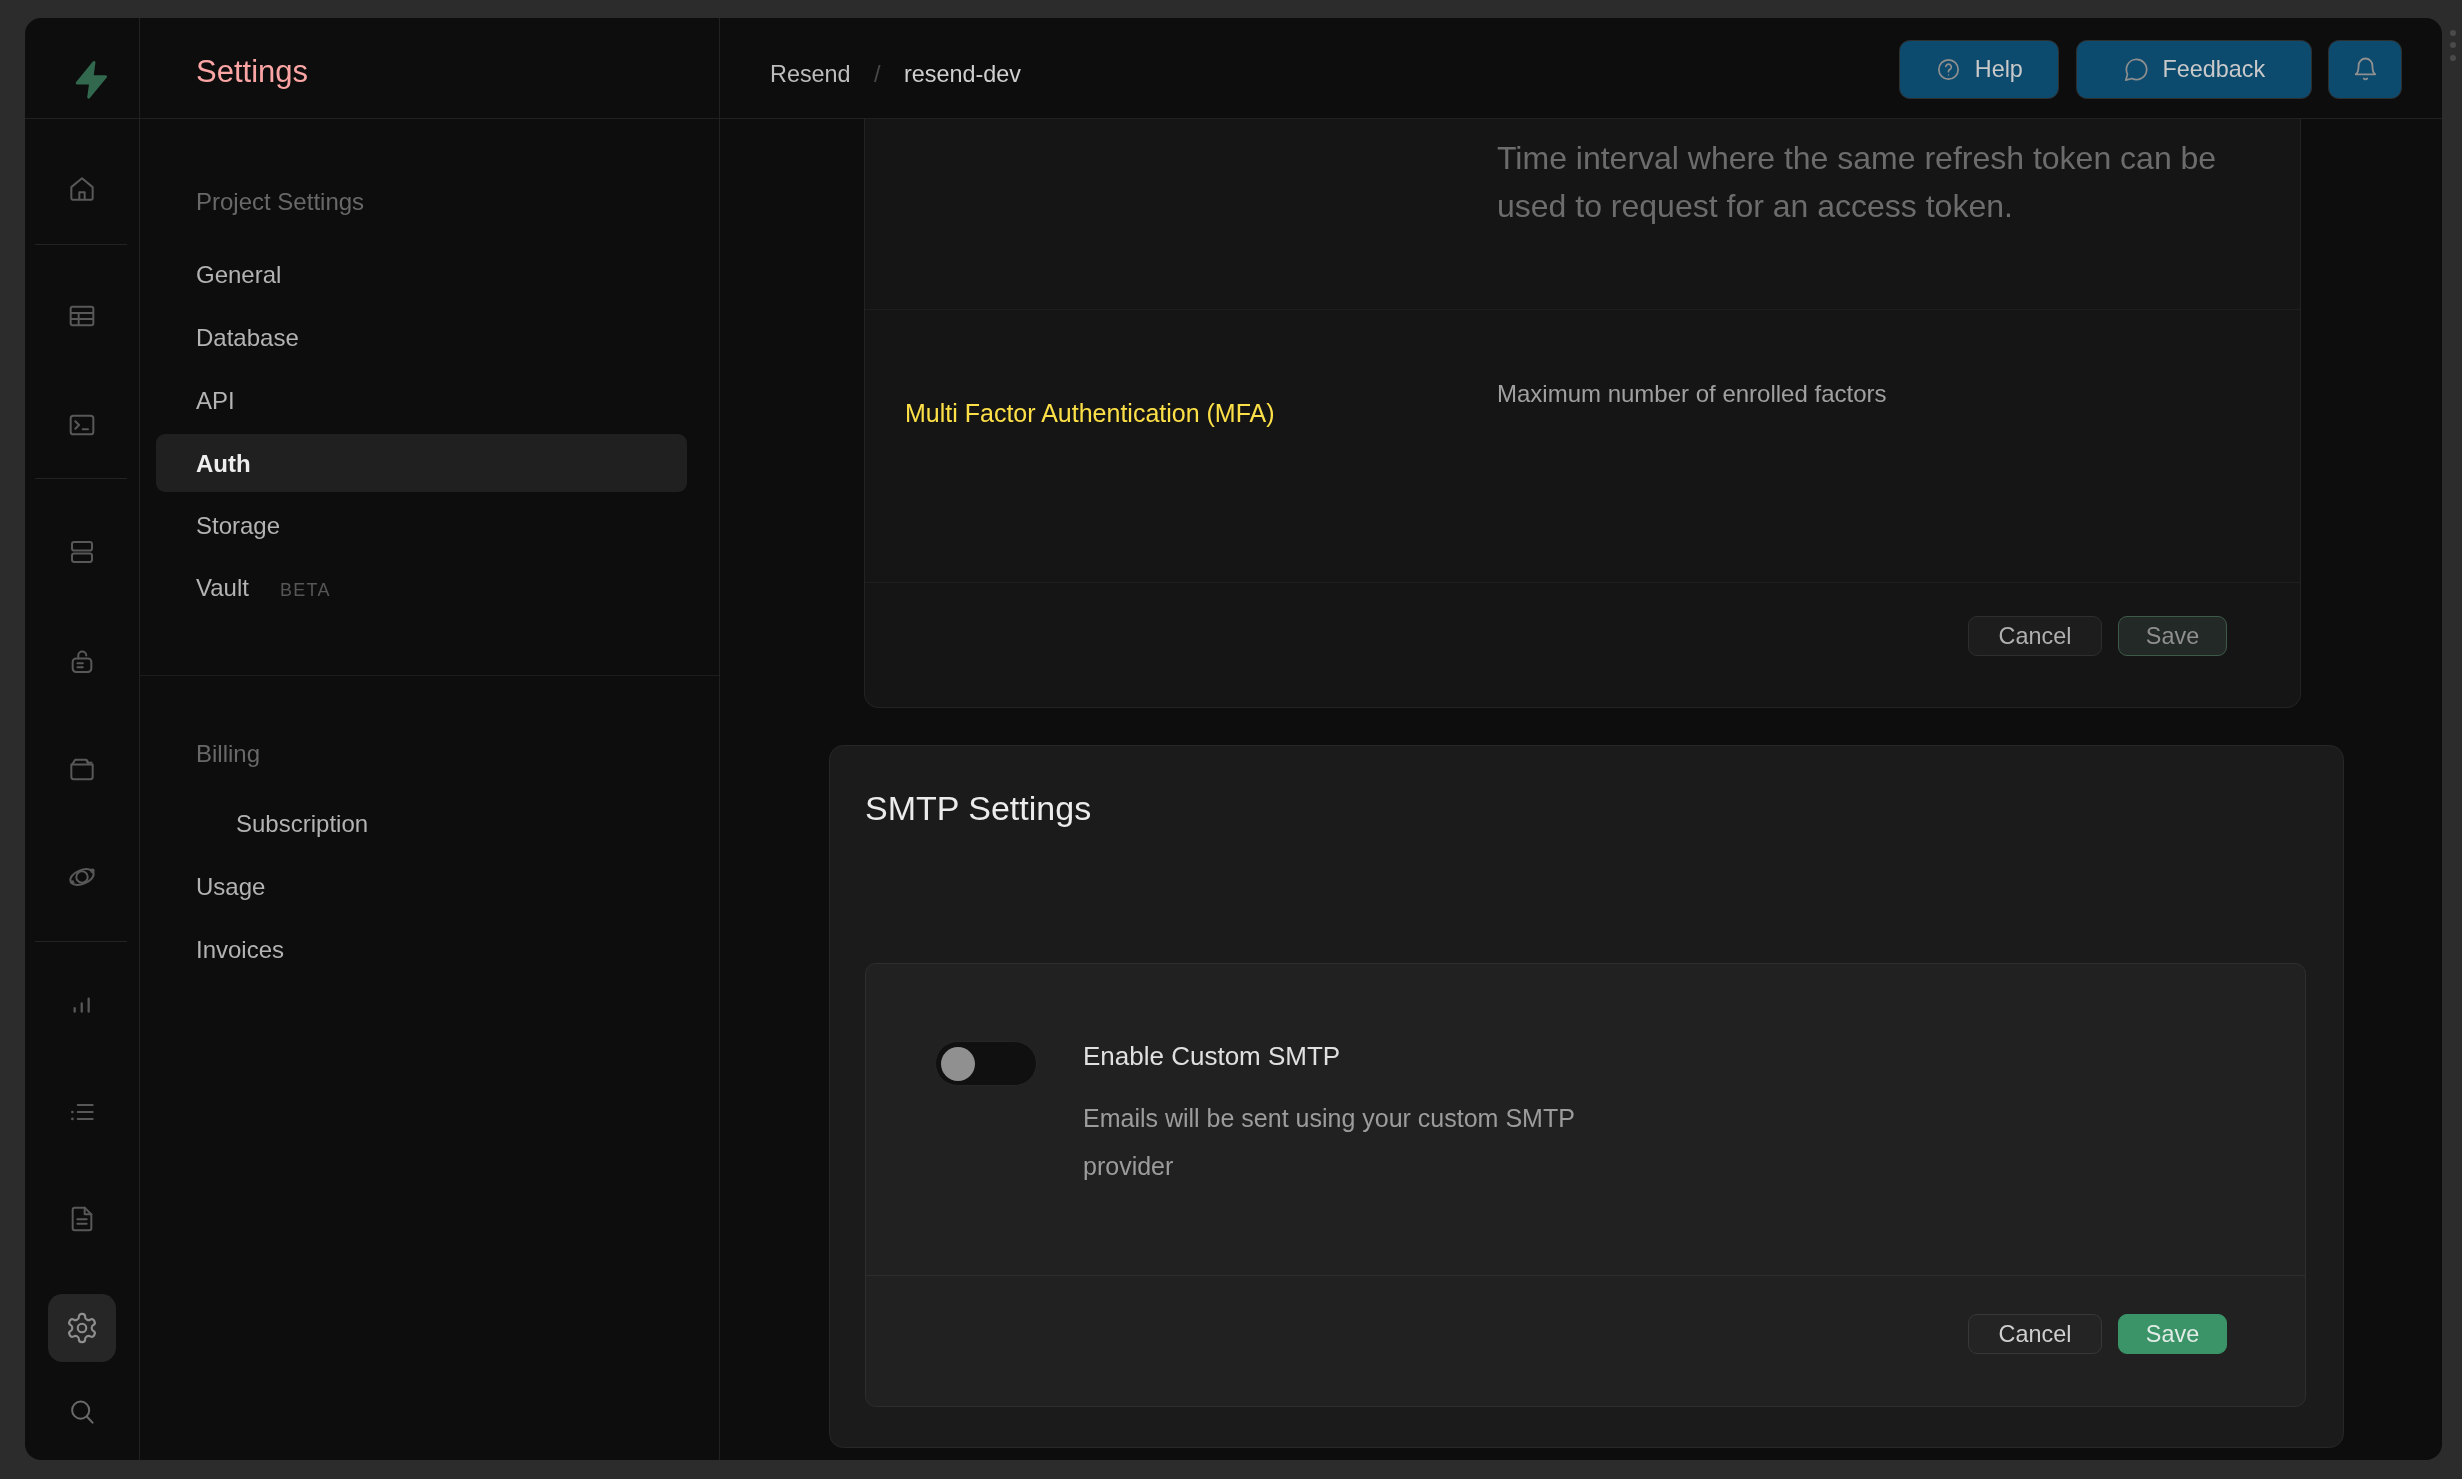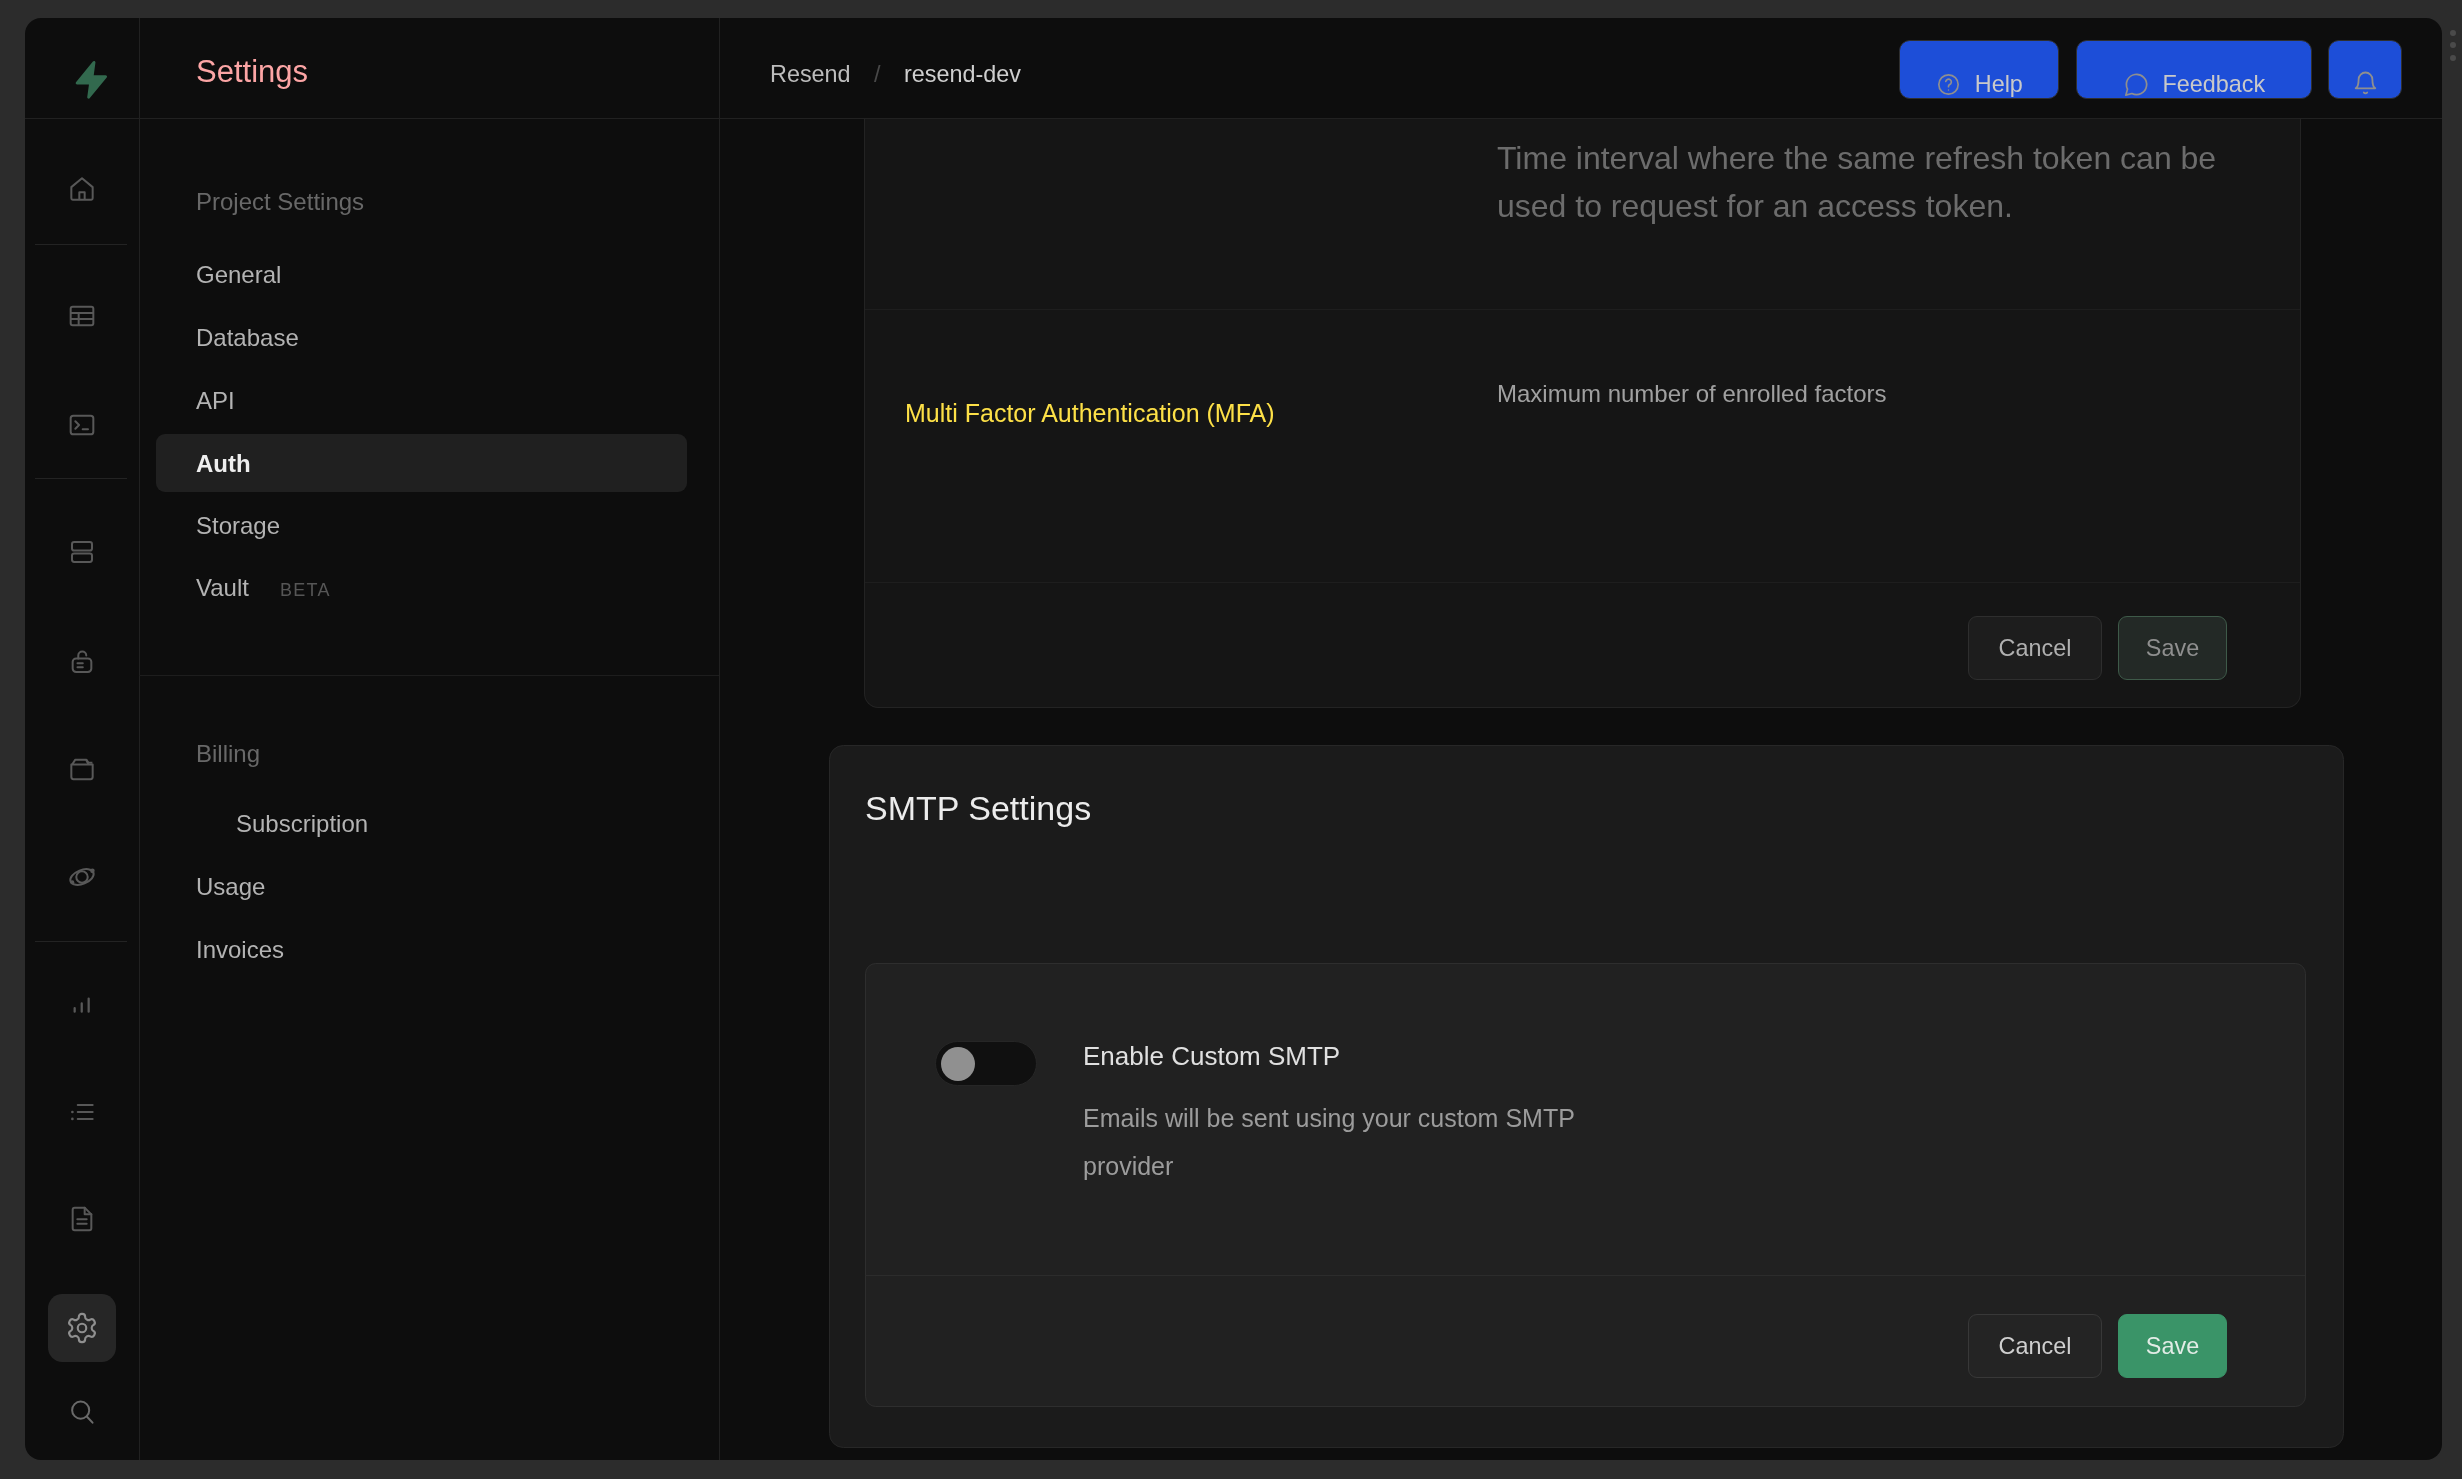--- a/index.html
+++ b/index.html
@@ -5,43 +5,43 @@
   html,body{margin:0;padding:0;background:#2b2b2b;}
   .screen{position:relative;width:2462px;height:1479px;background:#2c2c2c;overflow:hidden;
           font-family:"Liberation Sans", sans-serif; -webkit-font-smoothing:antialiased;}
   .canvas{position:absolute;left:25px;top:18px;width:2417px;height:1442px;background:#0d0d0d;border-radius:16px;}
   .vdiv{position:absolute;top:18px;width:0.9px;height:1442px;background:#212121;}
   .hdr-border{position:absolute;left:25px;top:118px;width:2417px;height:0.9px;background:#212121;}
   .page-title{position:absolute;left:196px;top:54px;font-size:31px;line-height:36px;color:#fca5a5;}
   .logo{position:absolute;left:70px;top:49px;width:41px;height:61px;}
   .crumbs{position:absolute;left:770px;top:61px;display:flex;gap:23.4px;align-items:center;font-size:23.4px;text-align:center;}
   .crumb-org{color:#bdbdbd;} .crumb-sep{color:#484848;} .crumb-proj{color:#cfcfcf;}
-  .hbtn{position:absolute;top:40px;height:59px;box-sizing:border-box;background:#1d4ed8;border:0.9px solid #2f2f2f;
-        border-radius:10.8px;display:flex;align-items:flex-end;justify-content:center;gap:12.6px;color:#c9c9c9;font-size:23.4px;cursor:pointer;}
+  .hbtn{position:absolute;top:40px;height:59px;box-sizing:border-box;background:#0c4a6e;border:0.9px solid #2f2f2f;
+        border-radius:10.8px;display:flex;align-items:center;justify-content:center;gap:12.6px;color:#c9c9c9;font-size:23.4px;cursor:pointer;}
   .hbtn .icon{color:#8f8f8f;}
   .icon{display:inline-flex;}
   .rail-item{position:absolute;left:49px;width:65px;height:65px;display:flex;align-items:center;justify-content:center;color:#585858;cursor:pointer;}
   .rail-div{position:absolute;left:35px;width:92px;height:0.9px;background:#232323;}
   .rail-active{position:absolute;left:48px;width:68px;height:68px;background:#262626;border-radius:14.4px;display:flex;align-items:center;justify-content:center;color:#8f8f8f;cursor:pointer;}
   .nav-h{position:absolute;left:196px;font-size:24px;line-height:32px;color:#686868;}
   .nav-item{position:absolute;left:196px;font-size:24px;line-height:32px;color:#b3b3b3;cursor:pointer;white-space:nowrap;}
   .nav-pill{position:absolute;left:156px;top:434px;width:531px;height:58px;background:#202020;border-radius:9px;}
   .nav-item.active{color:#eeeeee;font-weight:700;}
   .nav-beta{font-size:18px;color:#565656;letter-spacing:1.3px;margin-left:31px;font-weight:400;}
   .nav-div{position:absolute;left:139px;top:675px;width:580px;height:0.9px;background:#1d1d1d;}
   .card-auth{position:absolute;left:864px;top:119px;width:1437px;height:589px;box-sizing:border-box;background:#151515;
              border:0.9px solid #232323;border-top:none;border-radius:0 0 14.4px 14.4px;}
   .muted-help{position:absolute;left:1497px;top:134px;width:737px;font-size:32px;line-height:48px;color:#6c6c6c;}
   .row-div{position:absolute;height:0.9px;background:#1e1e1e;}
   .mfa-label{position:absolute;left:905px;top:385px;font-size:25px;color:#fde047;margin-top:14px;}
   .field-label{position:absolute;left:1497px;top:380px;font-size:24px;color:#a0a0a0;}
   .num-input{position:absolute;left:1497px;top:432px;width:730px;height:70px;box-sizing:border-box;background:#121212;
              border:0.9px solid #2c2c2c;border-radius:9px;color:#c6c6c6;font-size:25px;padding:0 25px;outline:none;
              font-family:"Liberation Sans", sans-serif;}
-  .btn{position:absolute;height:64px;box-sizing:border-box;border-radius:9px;display:flex;align-items:center;justify-content:center;font-size:23.4px;cursor:pointer;}
+  .btn{position:absolute;height:40px;box-sizing:border-box;border-radius:9px;display:flex;align-items:center;justify-content:center;font-size:23.4px;cursor:pointer;}
   .btn-dark{background:#1d1d1d;border:0.9px solid #2e2e2e;color:#b0b0b0;}
   .btn-save-dim{background:#232926;border:0.9px solid #3e5a49;color:#8f8f8f;}
   .btn-dark2{background:#242424;border:0.9px solid #383838;color:#cfcfcf;}
   .btn-save-green{background:#3a9468;border:0.9px solid #3a9468;color:#e2ece6;}
   .smtp-outer{position:absolute;left:829px;top:745px;width:1515px;height:703px;box-sizing:border-box;background:#1b1b1b;
               border:0.9px solid #272727;border-radius:14.4px;}
   .smtp-title{position:absolute;left:865px;top:789px;font-size:34px;color:#ececec;font-weight:500;}
   .smtp-sub{position:absolute;left:865px;top:870px;font-size:25px;color:#9f9f9f;}
   .smtp-inner{position:absolute;left:865px;top:963px;width:1441px;height:444px;box-sizing:border-box;background:#212121;
               border:0.9px solid #2e2e2e;border-radius:10.8px;}

